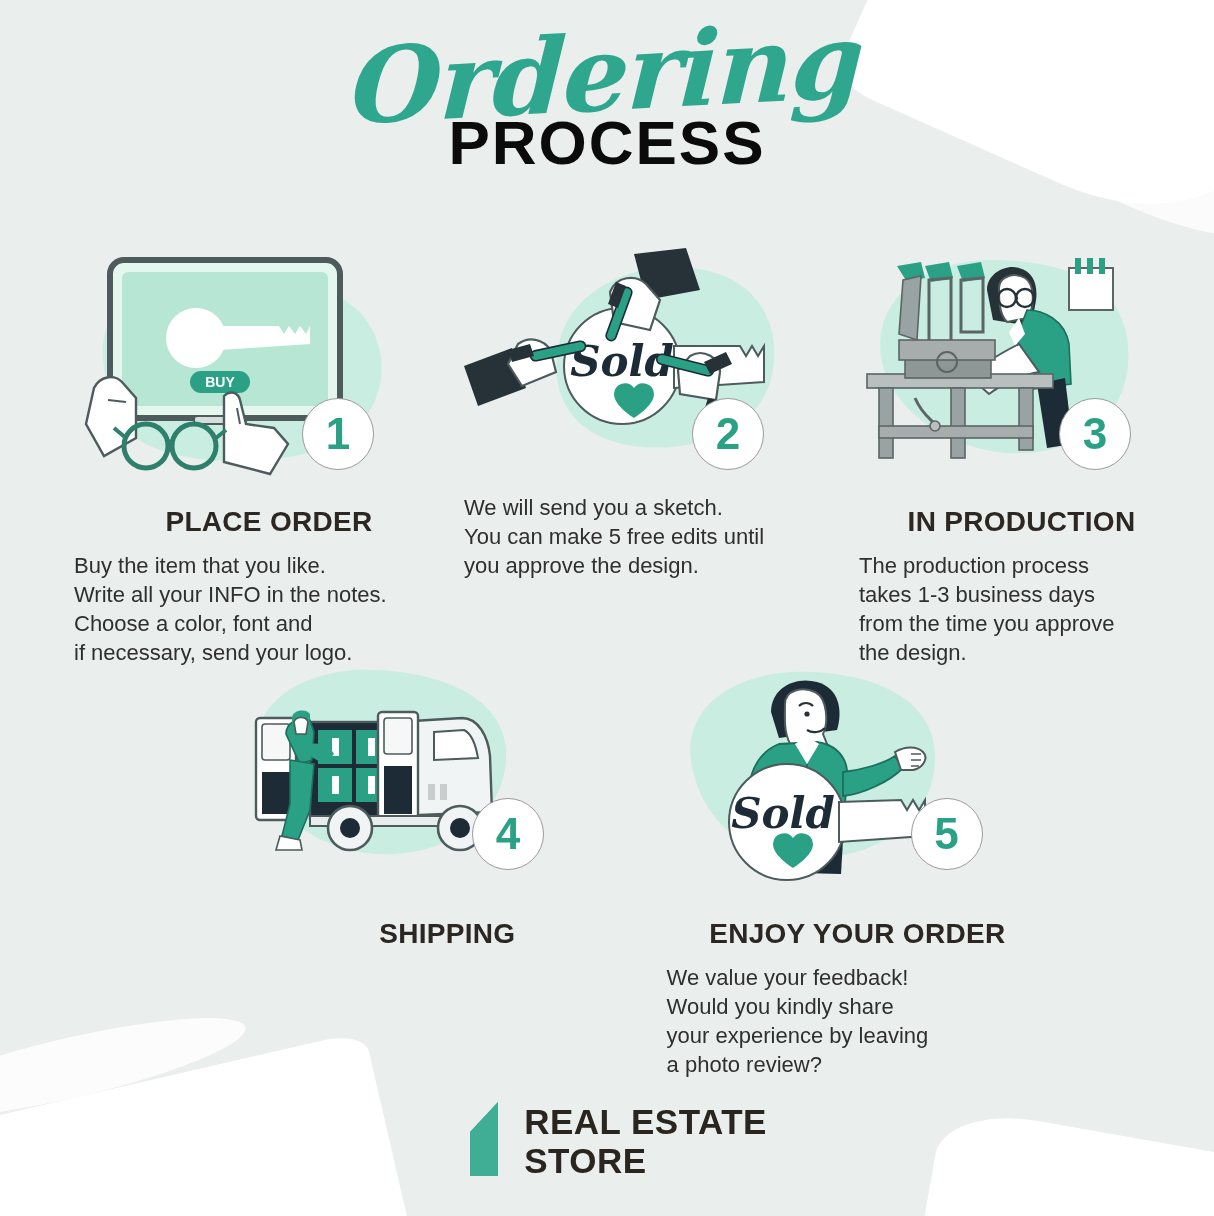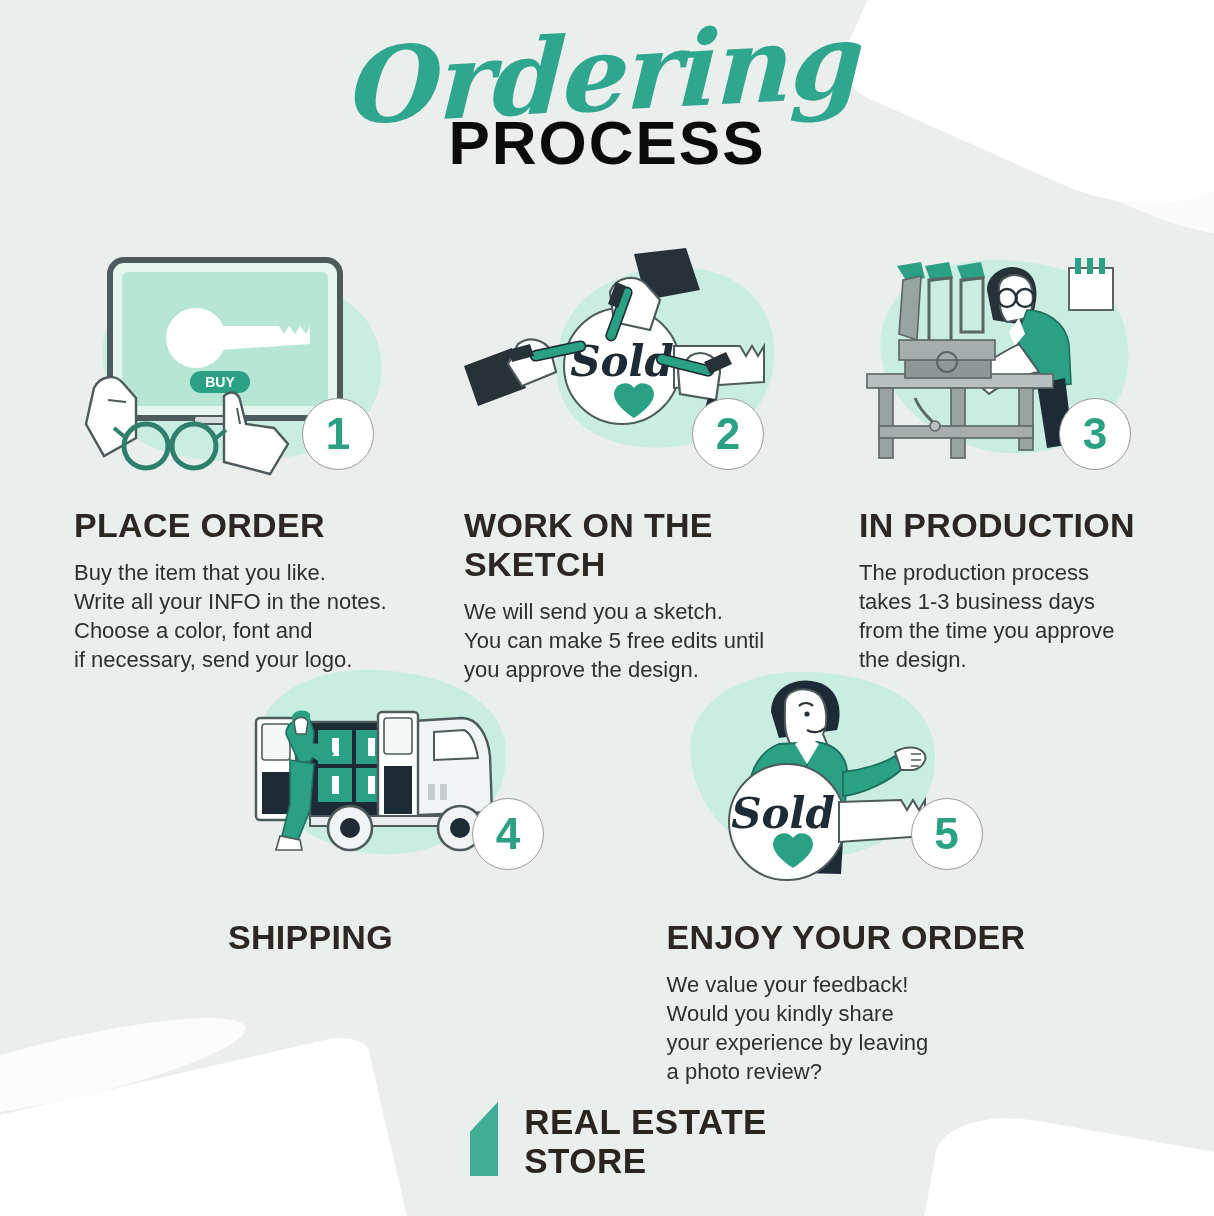--- a/index.html
+++ b/index.html
@@ -89,24 +89,25 @@
     font-family: "Liberation Sans", sans-serif;
     font-weight: bold;
     font-size: 44px;
     color: #2aa185;
     z-index: 5;
   }
 
   .step-title {
     font-family: "Liberation Sans", sans-serif;
     font-weight: bold;
-    font-size: 34px;
+    font-size: 28px;
     color: #2c2722;
     letter-spacing: .3px;
     margin-top: 26px;
+    text-align: center;
   }
   .step-body {
     font-family: "Liberation Sans", sans-serif;
     font-size: 22px;
     line-height: 1.32;
     color: #2f2f2f;
     margin-top: 13px;
     white-space: pre-line;
   }
 
@@ -190,21 +191,20 @@
           <path d="M54 96 C68 86 86 94 88 108 L92 124 L58 138 L44 116 Z" fill="#ffffff" stroke="#4d5b5c" stroke-width="2.2"></path>
           <rect x="66" y="98" width="56" height="10" rx="5" transform="rotate(-12 94 103)" fill="#2aa185" stroke="#1d2b36" stroke-width="1.6"></rect>
           <path d="M66 96 l4 12 l-22 6 l-4 -12Z" fill="#263238"></path>
           <path d="M226 108 C240 100 256 110 256 124 L252 152 L216 146 L214 122 Z" fill="#ffffff" stroke="#4d5b5c" stroke-width="2.2"></path>
           <rect x="192" y="112" width="58" height="10" rx="5" transform="rotate(14 221 117)" fill="#2aa185" stroke="#1d2b36" stroke-width="1.6"></rect>
           <path d="M240 114 l6 12 l22 -10 l-6 -12Z" fill="#263238"></path>
           <path d="M244 150 L270 156 L262 182 L236 176 Z" fill="#263238"></path>
         </svg>
         <div class="badge" style="left:228px; top:150px;">2</div>
       </div>
-      <div class="step-title">WORK ON THE SKETCH</div>
       <div class="step-body">We will send you a sketch.
 You can make 5 free edits until
 you approve the design.</div>
     </div>
 
     <div class="step s3">
       <div class="art">
         <svg width="320" height="232" viewBox="0 0 320 232">
           <path d="M22 108 C14 48 70 10 140 12 C210 14 260 36 268 90 C276 144 248 194 178 204 C108 214 30 168 22 108Z" fill="#c9ede0"></path>
           <path d="M38 18 L62 14 L66 30 L48 34 Z" fill="#2aa185"></path>

